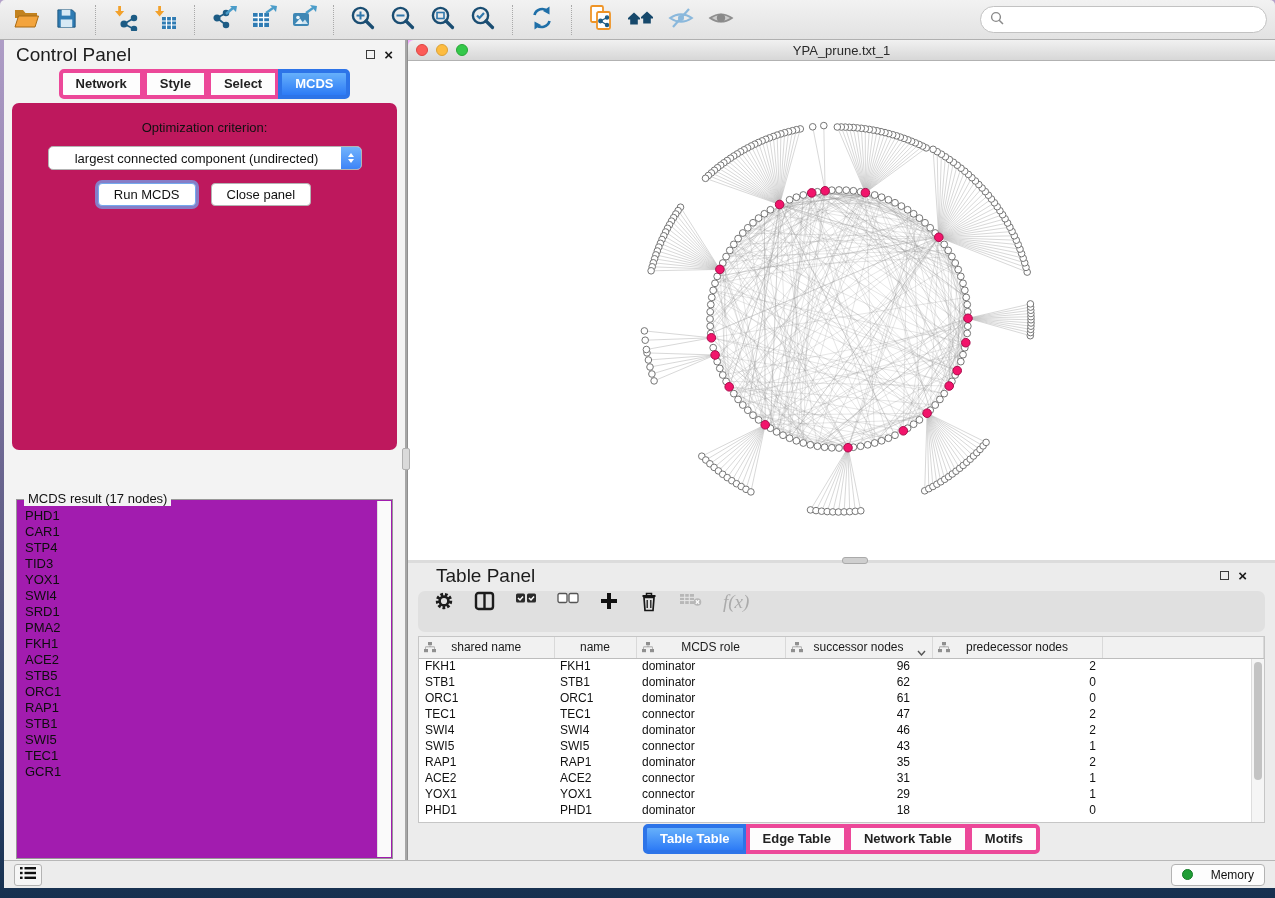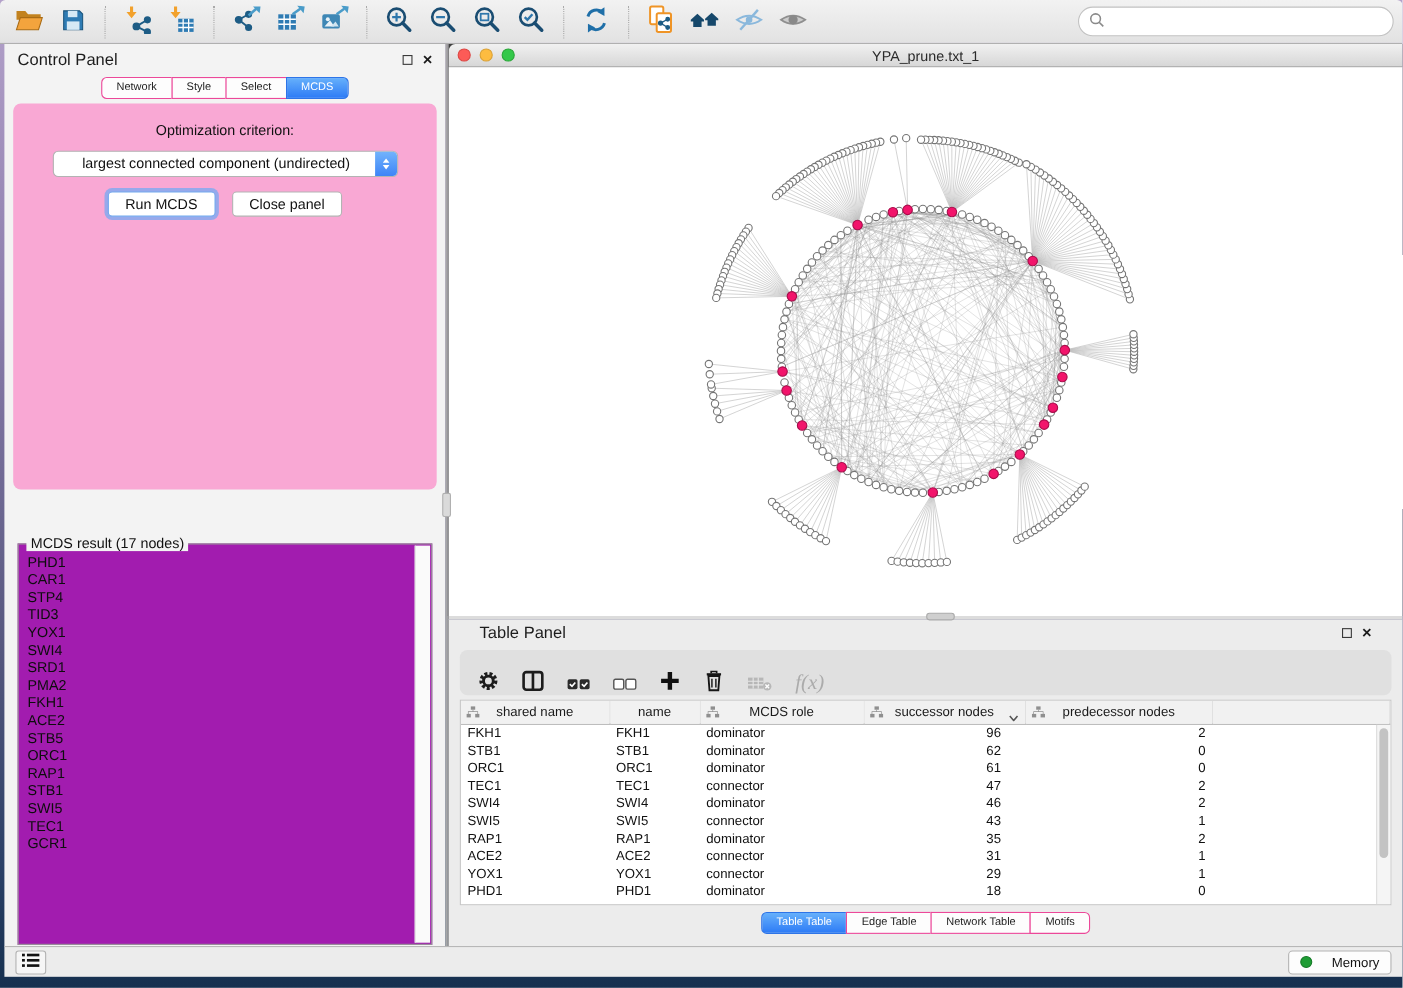--- a/index.html
+++ b/index.html
@@ -16,30 +16,30 @@
   .tbtn { width:36px; height:32px; display:flex; align-items:center; justify-content:center; border-radius:4px; }
   .tsep { width:1px; height:30px; border-left:1px dotted #a9a9a9; margin:0 7px; }
   .search-box { margin-left:auto; width:287px; height:27px; background:#fff; border:1px solid #c2c2c2;
     border-radius:14px; display:flex; align-items:center; padding:0 9px; gap:6px; }
   .search-box input { border:none; outline:none; flex:1; font:13px "Liberation Sans",sans-serif; background:transparent; }
   
   .main { margin-left:4px; height:820px; display:flex; }
   
   .control-panel { width:401px; background:#f3f3f3; display:flex; flex-direction:column; position:relative; }
   .cp-header { height:30px; display:flex; align-items:center; padding:0 12px; }
-  .cp-title { font-size:15px; color:#1c1c1c; }
+  .cp-title { font-size:19px; color:#1c1c1c; }
   .win-btns { margin-left:auto; display:flex; align-items:center; gap:9px; }
   .float-btn { width:9px; height:9px; border:1.6px solid #3a3a3a; display:inline-block; }
   .close-btn { font-size:15px; font-weight:bold; color:#1a1a1a; line-height:10px; }
   .seg-tabs { display:flex; justify-content:center; }
-  .seg-tab { font-size:10px; padding:3px 13px 4px; background:#fdfdfd; border:1px solid #ec4899; margin-left:-1px; color:#222; }
+  .seg-tab { font-size:13px; padding:3px 13px 4px; background:#fdfdfd; border:4px solid #ec4899; margin-left:-1px; color:#222;font-weight:bold; }
   .seg-tab:first-child { border-radius:5px 0 0 5px; margin-left:0; }
   .seg-tab:last-child { border-radius:0 5px 5px 0; }
   .seg-tab.active { background:linear-gradient(#66b0fb,#2d7bf6); border-color:#2d74e8; color:#fff; }
-  .cp-inner { margin:4px 8px 0; background:#f9a8d4; border-radius:7px; height:356px; text-align:center; padding-top:17px; }
+  .cp-inner { margin:4px 8px 0; background:#be185d; border-radius:7px; height:356px; text-align:center; padding-top:17px; }
   .opt-label { font-size:13px; color:#111; }
   .dropdown { margin:11px auto 0; width:314px; height:24px; background:#fff; border:1px solid #b3b3b3;
     border-radius:5px; display:flex; align-items:center; overflow:hidden; }
   .dropdown .dd-text { flex:1; font-size:13px; color:#111; text-align:center; padding-left:4px; white-space:nowrap; }
   .dd-step { width:20px; height:24px; background:linear-gradient(#74b5fc,#3b82f7); display:flex; flex-direction:column;
     align-items:center; justify-content:center; gap:2px; }
   .tri-up { width:0; height:0; border-left:3.5px solid transparent; border-right:3.5px solid transparent; border-bottom:4.5px solid #fff; }
   .tri-dn { width:0; height:0; border-left:3.5px solid transparent; border-right:3.5px solid transparent; border-top:4.5px solid #fff; }
   .cp-btn-row { margin-top:13px; display:flex; justify-content:center; gap:15px; }
   .push-btn { font:13px "Liberation Sans",sans-serif; height:23px; padding:0 15px; background:#fff;
@@ -47,35 +47,35 @@
   .push-btn.focused { box-shadow:0 0 0 3px rgba(110,170,245,.7); border-color:#74a9ee; }
   .cp-fieldset { margin:49px 12px 1px; border:1px solid #979797; position:relative; height:371px; background:#a21caf; }
   .cp-legend { position:absolute; top:-9px; left:7px; background:#f3f3f3; padding:0 4px; font-size:13px; color:#111; }
   .cp-list { position:absolute; inset:6px 15px 1px 1px; overflow:hidden; padding-top:2px; }
   .cp-list .list-item { font-size:13px; line-height:16px; padding-left:7px; color:#0d0d0d; }
   .cp-scroll { position:absolute; top:1px; bottom:1px; right:1px; width:14px; background:#fafafa; border-left:1px solid #e0e0e0; }
   .v-split { width:2px; background:#a6a6a6; position:relative; }
   .v-split .grip { position:absolute; left:-3px; top:408px; width:8px; height:22px; background:#dadada; border:1px solid #b0b0b0; border-radius:2px; }
   
   .right-col { width:868px; display:flex; flex-direction:column; }
-  .network-window { height:520px; display:flex; flex-direction:column; border-left:1px solid #8f8f8f; background:#404040; }
+  .network-window { height:520px; display:flex; flex-direction:column; border-left:1px solid #8f8f8f; background:#f0abfc; }
   .nw-titlebar { height:23px; background:linear-gradient(#f1f1f1,#d7d7d7); border-bottom:1px solid #b2b2b2;
     display:flex; align-items:center; padding:0 8px; position:relative; border-top-left-radius:6px; }
   .tlight { width:12px; height:12px; border-radius:50%; margin-right:8px; display:inline-block; }
   .tl-red { background:#fc5b57; border:1px solid #dd4643; }
   .tl-yellow { background:#fdbc40; border:1px solid #dba236; }
   .tl-green { background:#34c84a; border:1px solid #29a738; }
   .nw-title { position:absolute; left:0; right:0; text-align:center; font-size:13px; color:#2a2a2a; }
   .nw-canvas { flex:1; background:#fff; }
   .h-split { height:3px; background:#dcdcdc; border-left:1px solid #8f8f8f; position:relative; }
   .h-split .grip { position:absolute; left:50%; top:-3px; width:26px; height:7px; background:#cfcfcf; border:1px solid #aaa; border-radius:3px; }
   
   .table-panel { flex:1; background:#ececec; border-left:1px solid #8f8f8f; display:flex; flex-direction:column; }
   .tp-header { height:25px; display:flex; align-items:center; padding:0 28px; }
-  .tp-toolbar { margin:3px 10px 4px; height:41px; background:#e0e0e0; border-radius:7px; display:flex; align-items:flex-end;
+  .tp-toolbar { margin:3px 10px 4px; height:41px; background:#e0e0e0; border-radius:7px; display:flex; align-items:flex-start;
     padding:0 16px; gap:20px; }
   .tp-table-wrap { margin:0 10px; background:#fff; border:1px solid #c6c6c6; height:187px; position:relative; overflow:hidden; }
   table.data { border-collapse:collapse; width:100%; table-layout:fixed; }
   table.data th { background:#f1f1f1; border-right:1px solid #d9d9d9; border-bottom:1px solid #bdbdbd;
     font-weight:normal; font-size:12px; height:21px; position:relative; color:#1a1a1a; }
   table.data th .th-icon { position:absolute; left:5px; top:5px; }
   table.data th .th-sort { position:absolute; right:6px; top:8px; }
   table.data td { font-size:12px; height:16px; padding:0 6px; color:#111; white-space:nowrap; overflow:hidden; }
   td.num { text-align:right; }
   td.num.succ { padding-right:22px; }

